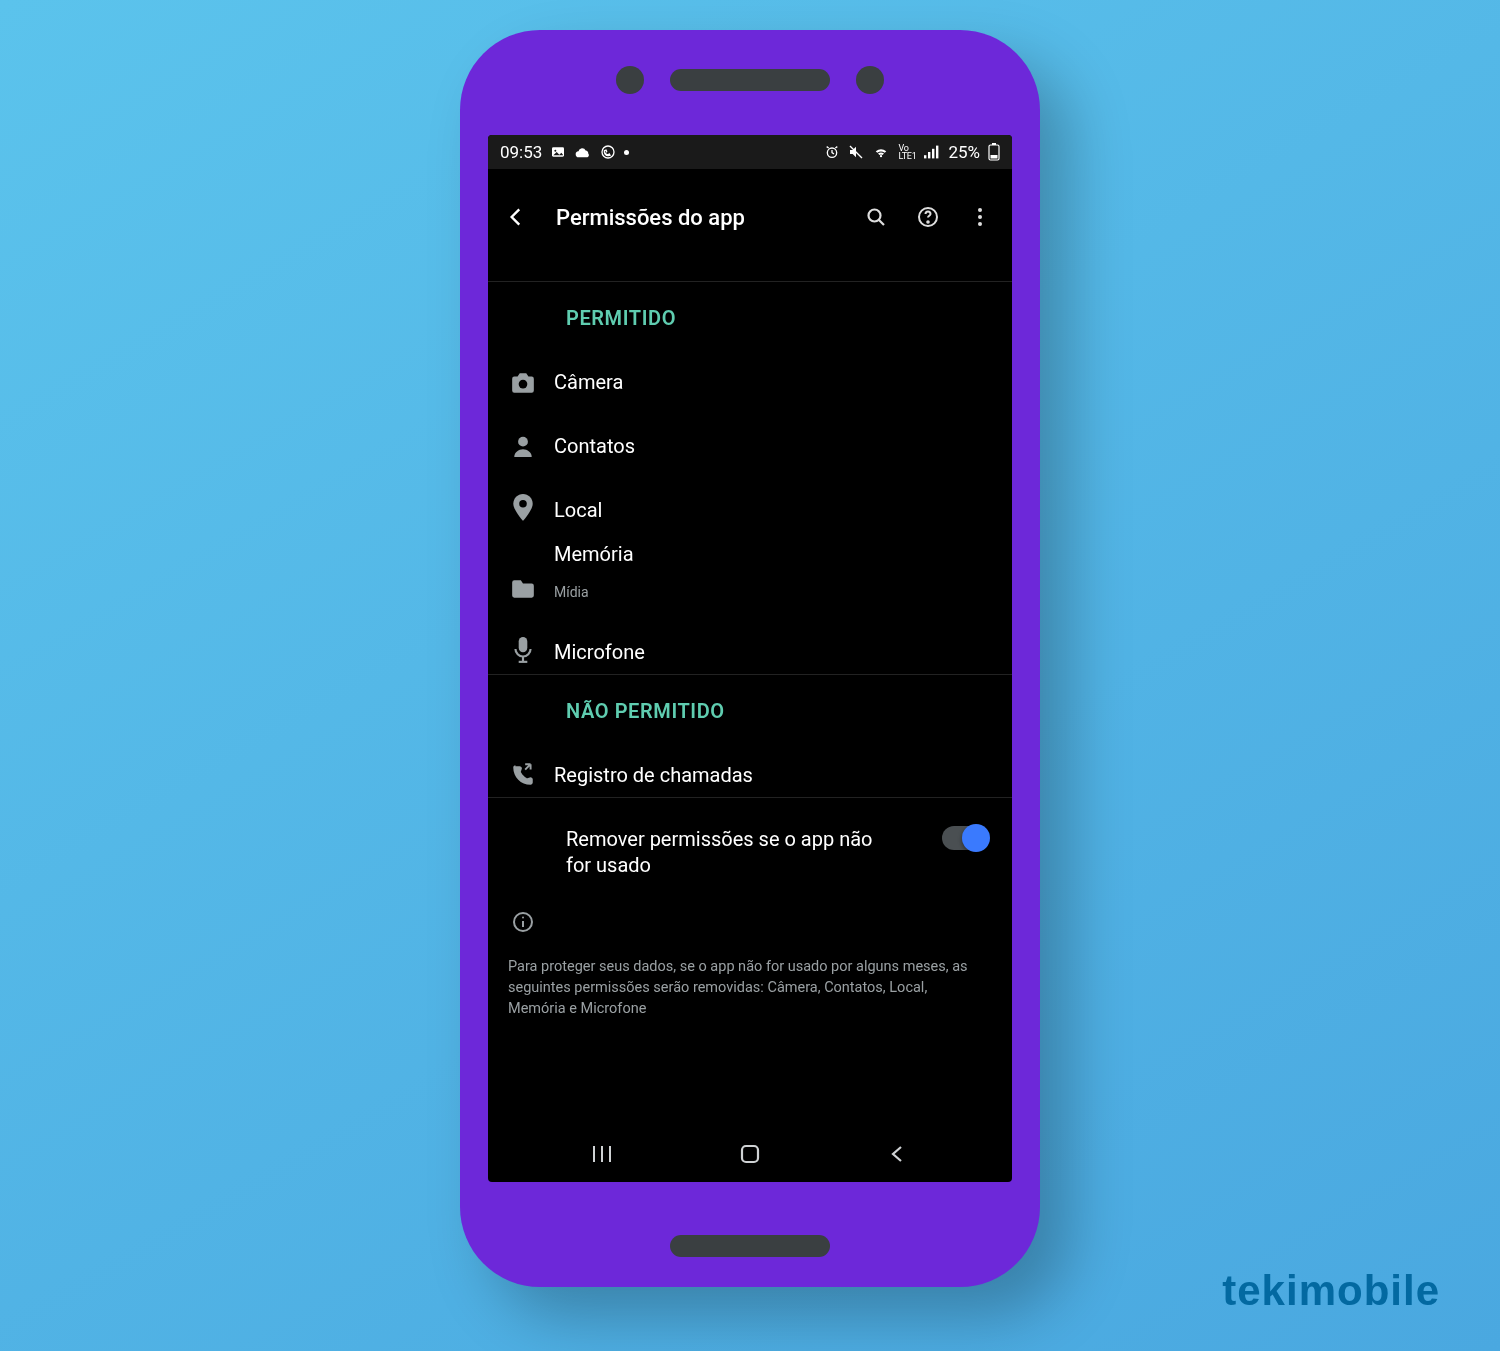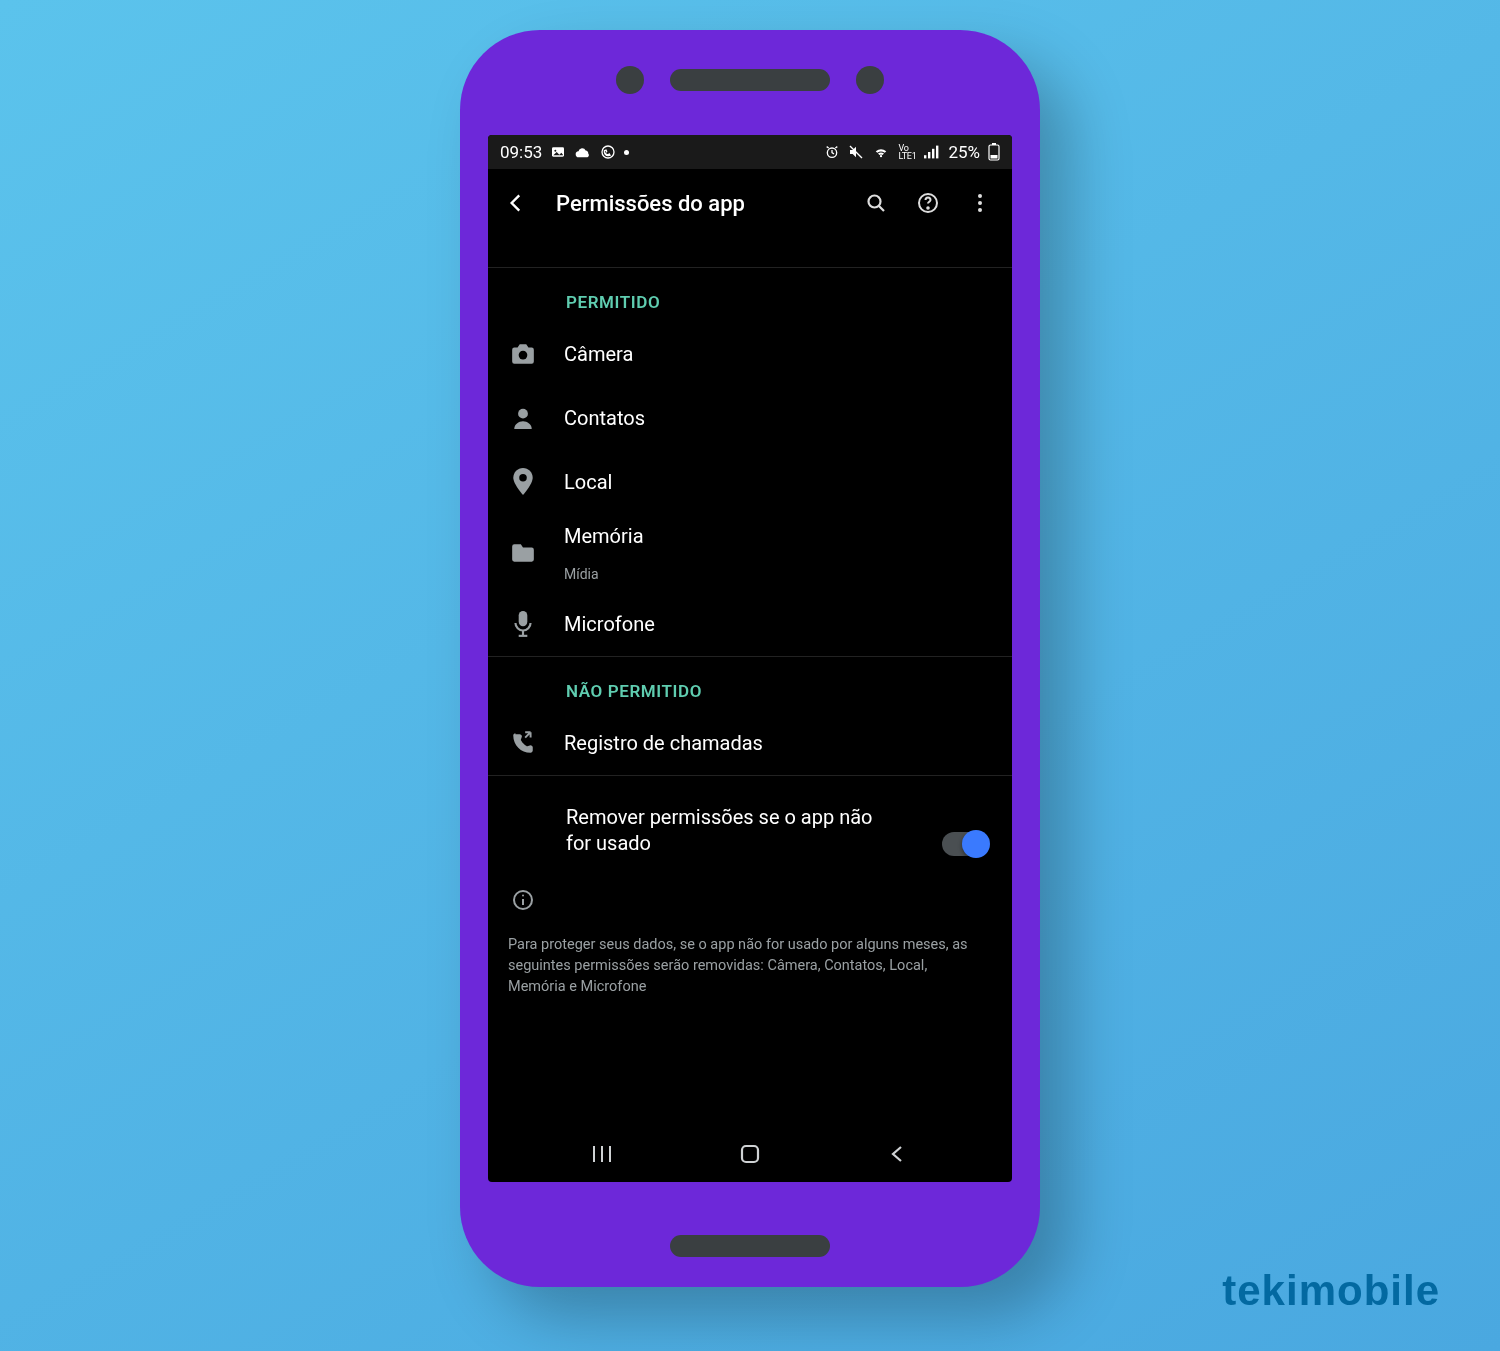--- a/index.html
+++ b/index.html
@@ -44,48 +44,49 @@
     padding: 0 12px;
     font-size: 17px;
   }
   .statusbar .left, .statusbar .right { display: flex; align-items: center; gap: 8px; }
   .statusbar svg { display: block; }
   .appbar {
     height: 68px;
     display: flex; align-items: center;
     padding: 0 8px 0 4px;
     gap: 4px;
+    margin-top: 14px;
   }
   .appbar .title { font-size: 22px; font-weight: 500; flex: 1; margin-left: 12px; }
   .iconbtn {
     width: 48px; height: 48px; display: flex; align-items: center; justify-content: center;
     color: #e6e6e6;
   }
   .divider { height: 1px; background: #222; }
   .content { flex: 1; overflow: hidden; }
   .section-label {
     color: #5fcdb0;
-    font-size: 17px;
+    font-size: 20px;
     font-weight: 600;
     letter-spacing: 0.6px;
     padding: 24px 0 10px 78px;
   }
   .row {
-    display: flex; align-items: center;
+    display: flex; align-items: flex-end;
     min-height: 64px;
     padding: 10px 20px 10px 20px;
-    gap: 26px;
+    gap: 16px;
   }
   .row.highlight { background: #3a3c3c; }
   .row .ic { width: 30px; display: flex; justify-content: center; color: #9aa0a3; }
   .row .labels { display: flex; flex-direction: column; }
   .row .label { font-size: 20px; color: #fff; }
   .row .sub { font-size: 14px; color: #9aa0a3; margin-top: 18px; }
   .toggle-row {
-    display: flex; align-items: flex-end; justify-content: space-between;
+    display: flex; align-items: flex-start; justify-content: space-between;
     padding: 28px 24px 8px 78px;
   }
   .toggle-row .label { font-size: 20px; max-width: 320px; line-height: 1.3; }
   .switch {
     width: 46px; height: 24px; background: #4a4f52; border-radius: 12px; position: relative;
   }
   .switch .thumb {
     position: absolute; top: -2px; right: -2px;
     width: 28px; height: 28px; background: #3a7afe; border-radius: 50%;
     box-shadow: 0 2px 4px rgba(0,0,0,0.4);

